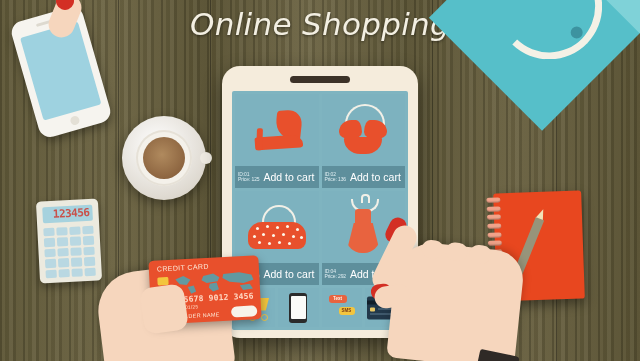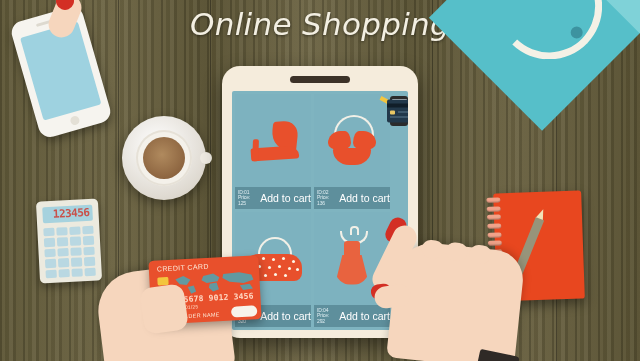--- a/index.html
+++ b/index.html
@@ -145,21 +145,21 @@
     background:#f5ecdc;border-radius:18px;
     box-shadow:0 8px 20px rgba(0,0,0,.45);
   }
   .tablet-cam{
     position:absolute;left:50%;top:10px;transform:translateX(-50%);
     width:60px;height:7px;border-radius:4px;background:#3c3228;
   }
   .tablet-screen{
     position:absolute;left:10px;top:25px;right:10px;bottom:8px;
     background:#7fb4c0;border-radius:2px;overflow:hidden;
-    display:flex;flex-direction:row;
+    display:flex;flex-direction:column;
   }
   .grid{
     display:grid;grid-template-columns:1fr 1fr;grid-template-rows:1fr 1fr;
     gap:3px;padding:3px;flex:1 1 auto;box-sizing:border-box;
   }
   .card{background:#7db2bf;display:flex;flex-direction:column;position:relative;}
   .card-img{flex:1 1 auto;position:relative;}
   .card-bar{
     height:22px;background:#5e8f9c;display:flex;align-items:center;
     padding-left:3px;box-sizing:border-box;

